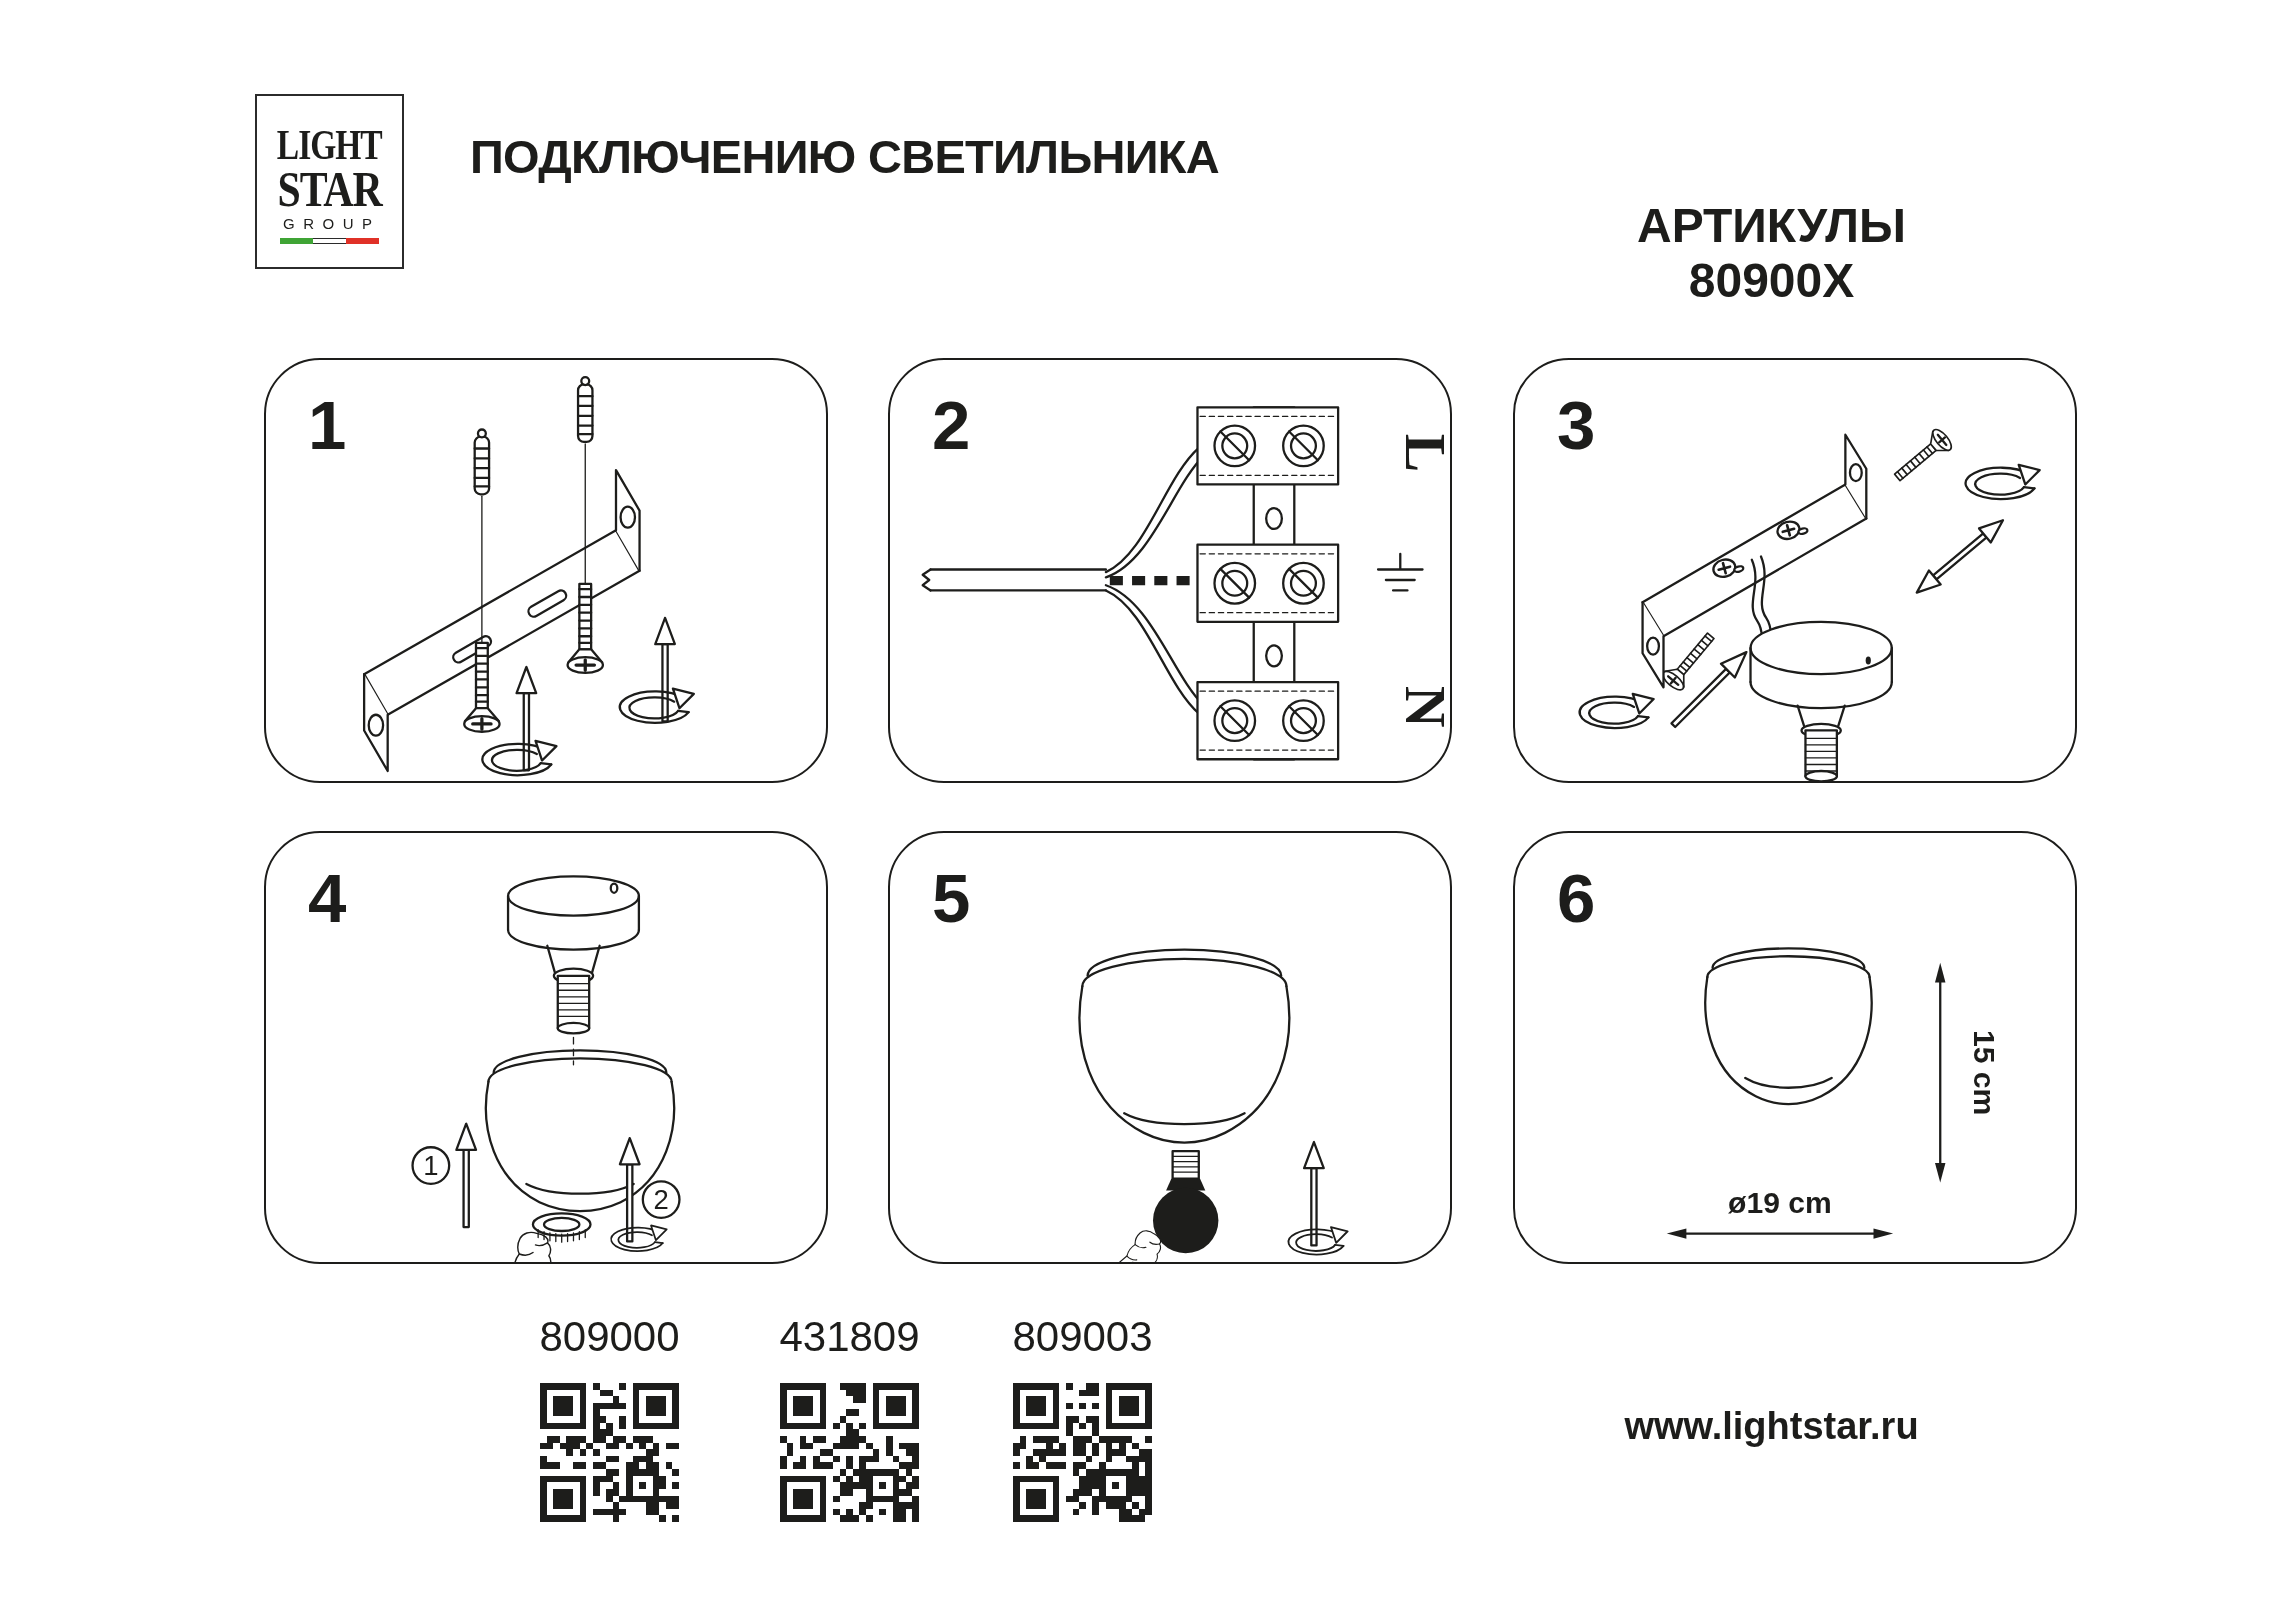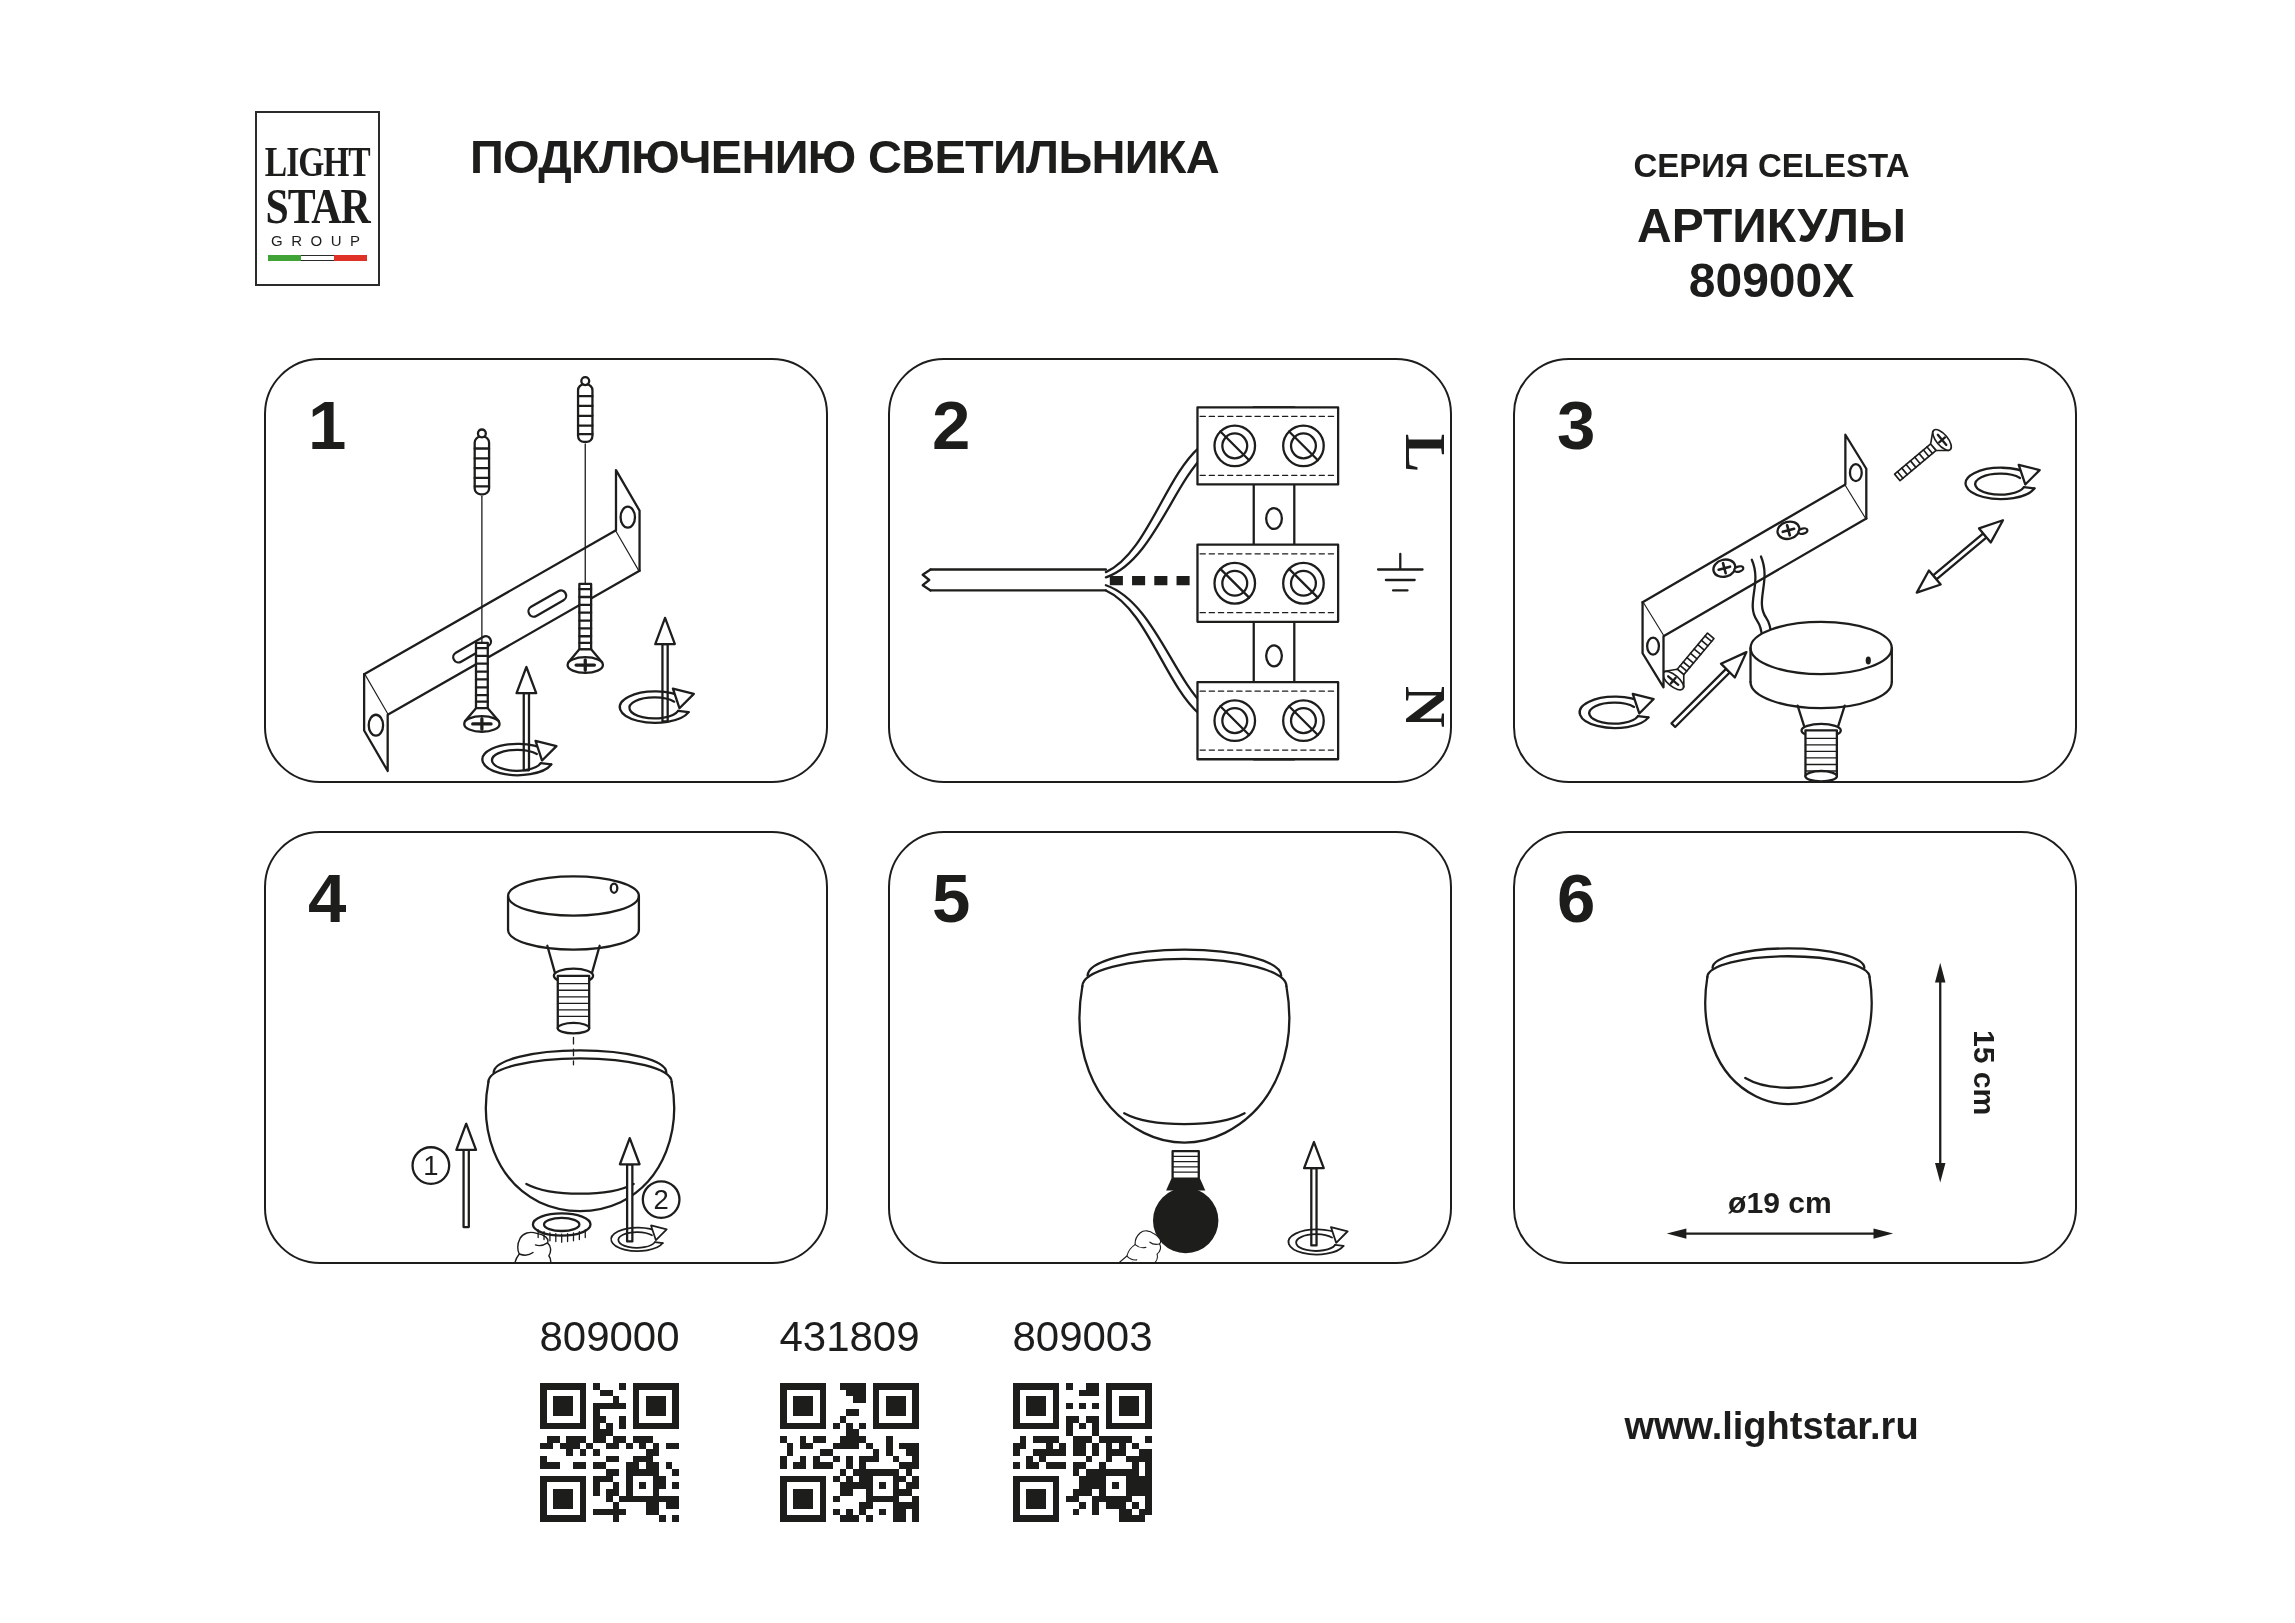--- a/index.html
+++ b/index.html
@@ -1,20 +1,20 @@
 <!DOCTYPE html>
 <html style="font-size:10.5px"><head>
 <meta charset="utf-8">
 <style>
   html,body{margin:0;padding:0;background:#fff}
   .page{position:relative;width:2295px;height:1623px;background:#fff;overflow:hidden;
         font-family:"Liberation Sans",sans-serif;color:#1d1d1b}
 
   
-  .logo{position:absolute;left:255px;top:111px;width:125px;height:175px;border:2.6px solid #2b2b2b;
+  .logo{position:absolute;left:255px;top:94px;width:149px;height:175px;border:2.6px solid #2b2b2b;
         box-sizing:border-box;display:flex;flex-direction:column;align-items:center;padding-top:29px;background:#fff}
   .logo-light{font-family:"Liberation Serif",serif;font-weight:700;font-size:43px;line-height:.92;
         transform:scaleX(.78);letter-spacing:-1.3px}
   .logo-star{font-family:"Liberation Serif",serif;font-weight:700;font-size:51px;line-height:.95;
         transform:scaleX(.82);letter-spacing:-1.3px}
   .logo-group{font-size:15px;letter-spacing:8.5px;text-indent:4.6px;margin-top:2px;font-weight:400}
   .flag{display:flex;width:99px;height:6.5px;margin-top:5.9px}
   .flag span{flex:1;display:block}
 
   .title{position:absolute;left:406px;top:128px;width:877px;text-align:center;
@@ -102,21 +102,20 @@
     <div class="flag">
       <span style="background: rgb(63, 164, 53);"></span>
       <span style="border-top: 1.3px solid rgb(43, 43, 43); border-bottom: 1.3px solid rgb(43, 43, 43); box-sizing: border-box; background: rgb(255, 255, 255);"></span>
       <span style="background: rgb(224, 49, 39);"></span>
     </div>
   </div>
 
   <div class="title">
     <div>ПОДКЛЮЧЕНИЮ СВЕТИЛЬНИКА</div>
   </div>
-  <div class="series">СЕРИЯ CELESTA</div>
   <div class="articles-title">АРТИКУЛЫ 80900X</div>
 
   <div class="panel row1 c1">
     <svg class="art" viewBox="0 0 856 643">
       <g class="ln" fill="none">
         <path d="M150,480 L535,260 L571,322 L186,542 Z" fill="#fff"></path>
         <path d="M535,260 L535,168 L571,230 L571,322" fill="#fff"></path>
         <ellipse cx="553" cy="240" rx="11" ry="16" fill="#fff"></ellipse>
         <path d="M150,480 L150,566 L186,628 L186,542" fill="#fff"></path>
         <ellipse cx="168" cy="558" rx="11" ry="16" fill="#fff"></ellipse>

